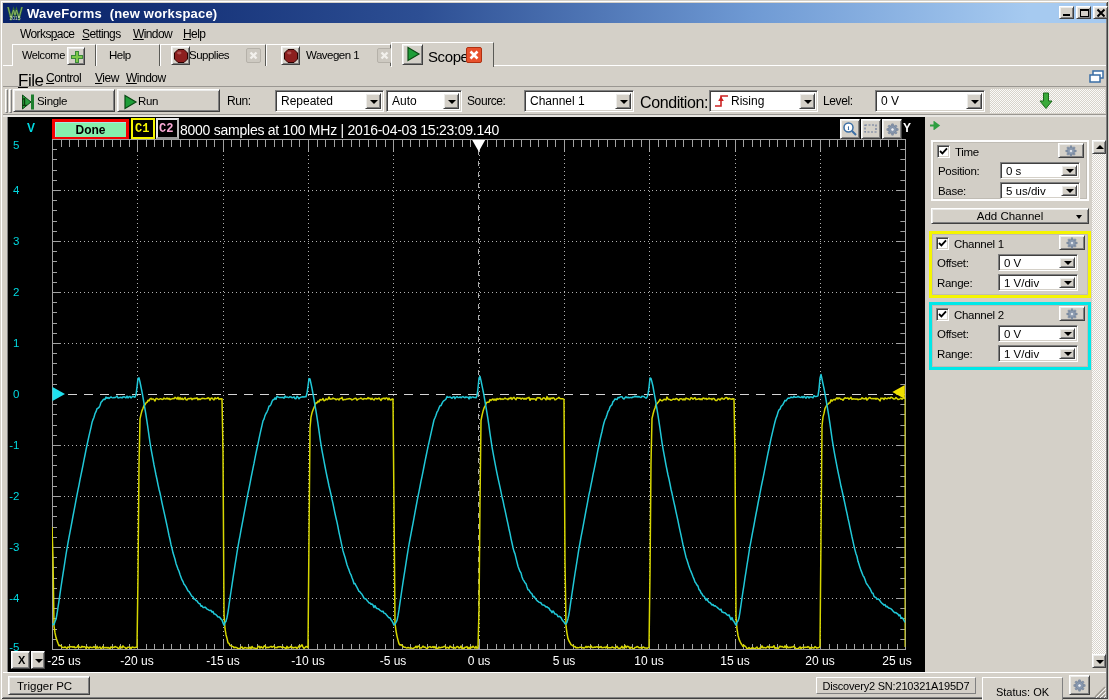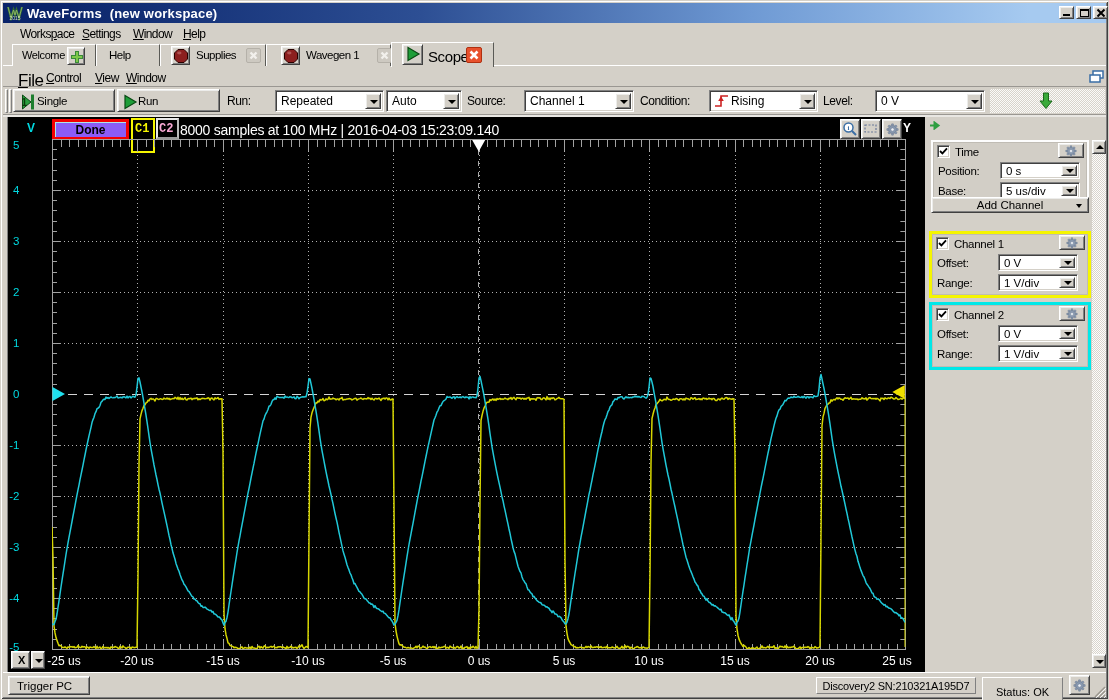--- a/index.html
+++ b/index.html
@@ -43,21 +43,21 @@
   </div>
 <div class="tab" style="left:96px;width:64px"></div>
 <div class="lbl" style="left:109px;top:49px;font-size:11.5px;letter-spacing:-0.5px">Help</div>
 <div class="tab" style="left:160px;width:106px"></div>
 <div class="btn" style="left:171px;top:46px;width:19px;height:19px">
     <svg width="16" height="16" style="position:absolute;left:1px;top:1px">
       <polygon points="5,1.5 11,1.5 14.5,5 14.5,11 11,14.5 5,14.5 1.5,11 1.5,5" fill="#8c1f1f" stroke="#2a0000" stroke-width="1"></polygon>
       <ellipse cx="6.3" cy="5" rx="2.2" ry="1.4" fill="#b86060" opacity="0.8"></ellipse>
     </svg>
   </div>
-<div class="lbl" style="left:196px;top:49px;font-size:11.5px;letter-spacing:-0.5px">Supplies</div>
+<div class="lbl" style="left:189px;top:49px;font-size:11.5px;letter-spacing:-0.5px">Supplies</div>
 <div class="abs" style="left:246px;top:48px;width:15px;height:15px;background:#cdc9c1;border:1px solid #b5b1a9;border-radius:2px">
     <svg width="13" height="13" style="position:absolute;left:0;top:0">
       <path d="M3.5 3.5 L9.5 9.5 M9.5 3.5 L3.5 9.5" stroke="#f2f0ec" stroke-width="2.4"></path>
     </svg>
   </div>
 <div class="tab" style="left:266px;width:125px"></div>
 <div class="btn" style="left:281px;top:46px;width:19px;height:19px">
     <svg width="16" height="16" style="position:absolute;left:1px;top:1px">
       <polygon points="5,1.5 11,1.5 14.5,5 14.5,11 11,14.5 5,14.5 1.5,11 1.5,5" fill="#8c1f1f" stroke="#2a0000" stroke-width="1"></polygon>
       <ellipse cx="6.3" cy="5" rx="2.2" ry="1.4" fill="#b86060" opacity="0.8"></ellipse>
@@ -125,21 +125,21 @@
       <span class="dn" style="left:4px;top:6px"></span>
     </div>
   </div>
 <div class="lbl" style="left:467px;top:94px;font-size:12px;letter-spacing:-0.4px">Source:</div>
 <div style="position:absolute;left:524px;top:90px;width:110px;height:22px;background:#fff;border:1px solid;border-color:#808080 #fff #fff #808080;box-shadow:inset 1px 1px 0 #404040, inset -1px -1px 0 #d4d0c8">
 <div style="position:absolute;left:5px;top:50%;transform:translateY(-50%);font-size:12px;color:#000;white-space:nowrap">Channel 1</div>
 <div class="btn" style="right:2px;top:2px;width:16px;height:16px">
       <span class="dn" style="left:4px;top:6px"></span>
     </div>
   </div>
-<div class="lbl" style="left:640px;top:94px;font-size:12px;letter-spacing:-0.4px">Condition:</div>
+<div class="lbl" style="left:640px;top:94px;font-size:16px;letter-spacing:-0.4px">Condition:</div>
 <div style="position:absolute;left:709px;top:90px;width:109px;height:22px;background:#fff;border:1px solid;border-color:#808080 #fff #fff #808080;box-shadow:inset 1px 1px 0 #404040, inset -1px -1px 0 #d4d0c8">
 <svg width="16" height="16" style="position:absolute;left:4px;top:2px">
       <path d="M1 13 H7 V3 H14" fill="none" stroke="#cc2222" stroke-width="1.6"></path>
       <path d="M7 3.2 L4.2 8 L9.8 8 Z" fill="#cc2222"></path>
     </svg>
     <div style="position:absolute;left:21px;top:50%;transform:translateY(-50%);font-size:12px;color:#000;white-space:nowrap">Rising</div>
 <div class="btn" style="right:2px;top:2px;width:16px;height:16px">
       <span class="dn" style="left:4px;top:6px"></span>
     </div>
   </div>
@@ -152,24 +152,24 @@
   </div>
 <div class="abs" style="left:990px;top:89px;width:115px;height:24px;background:#d7d3cb;background-image:linear-gradient(45deg,#fbfaf8 25%,transparent 25%,transparent 75%,#fbfaf8 75%),linear-gradient(45deg,#fbfaf8 25%,transparent 25%,transparent 75%,#fbfaf8 75%);background-size:2px 2px;background-position:0 0,1px 1px">
 <svg width="14" height="18" style="position:absolute;left:49px;top:3px">
       <polygon points="4.5,1 9.5,1 9.5,9 13,9 7,16.5 1,9 4.5,9" fill="#3aaa3a" stroke="#1a6a1a" stroke-width="1"></polygon>
     </svg>
   </div>
 <div class="abs" style="left:8px;top:117px;width:917px;height:555px;background:#000"></div>
 <div class="abs" style="left:3px;top:117px;width:5px;height:555px;background:#d4d0c8;border-right:1px solid #808080"></div>
 <div class="abs" style="left:925px;top:117px;width:181px;height:555px;background:#d4d0c8"></div>
 <div class="abs" style="left:27px;top:121px;font-size:12px;color:#00d8e0;font-weight:bold">V</div>
-<div class="abs" style="left:52px;top:119px;width:77px;height:21px;background:#8b5cf6;border:3px solid #f50000;box-shadow:inset 1px 1px 0 #aee6e6">
+<div class="abs" style="left:52px;top:119px;width:77px;height:21px;background:#86efac;border:3px solid #f50000;box-shadow:inset 1px 1px 0 #aee6e6">
     <span style="position:absolute;left:50%;top:50%;transform:translate(-50%,-52%);font-size:12px;font-weight:bold">Done</span>
   </div>
-<div class="abs" style="left:131px;top:118px;width:24px;height:35px;background:#000;border:2px solid #f5f500">
+<div class="abs" style="left:131px;top:118px;width:24px;height:21px;background:#000;border:2px solid #f5f500">
     <span style="position:absolute;left:2px;top:2px;font-size:12px;font-weight:bold;color:#f5f500;font-family:'Liberation Mono',monospace">C1</span>
   </div>
 <div class="abs" style="left:156px;top:118px;width:23px;height:21px;background:#000;border:2px solid #e8e8e8;border-bottom-color:#9a9a9a;border-right-color:#bbb">
     <span style="position:absolute;left:1px;top:2px;font-size:12px;font-weight:bold;color:#f9a8d4;font-family:'Liberation Mono',monospace">C2</span>
   </div>
 <div class="abs" style="left:180px;top:122px;font-size:14px;letter-spacing:-0.25px;color:#fff">8000 samples at 100 MHz | 2016-04-03 15:23:09.140</div>
 <div class="btn" style="left:840px;top:119px;width:20px;height:20px">
     <svg width="16" height="16" style="position:absolute;left:1px;top:1px">
       <circle cx="6.5" cy="6.5" r="4.5" fill="#fff" stroke="#3a6ea5" stroke-width="1.5"></circle>
       <text x="6.5" y="9" font-size="7" fill="#3a6ea5" text-anchor="middle" font-weight="bold" font-family="Liberation Serif">i</text>
@@ -601,21 +601,21 @@
       <span class="dn" style="left:4px;top:3px"></span>
     </div>
   </div>
 <div class="lbl" style="left:938px;top:185px;font-size:11.5px">Base:</div>
 <div style="position:absolute;left:1000px;top:182px;width:80px;height:17px;background:#fff;border:1px solid;border-color:#808080 #fff #fff #808080;box-shadow:inset 1px 1px 0 #404040, inset -1px -1px 0 #d4d0c8">
 <div style="position:absolute;left:5px;top:50%;transform:translateY(-50%);font-size:11.5px;color:#000;white-space:nowrap">5 us/div</div>
 <div class="btn" style="right:2px;top:2px;width:16px;height:11px">
       <span class="dn" style="left:4px;top:3px"></span>
     </div>
   </div>
-<div class="btn" style="left:931px;top:197px;width:158px;height:16px">
+<div class="btn" style="left:931px;top:208px;width:158px;height:16px">
     <span style="position:absolute;left:50%;top:50%;transform:translate(-50%,-50%);font-size:11.5px">Add Channel</span>
     <span class="dn" style="right:6px;top:6px;border-width:3.5px;border-top-width:4px"></span>
   </div>
 <div class="abs" style="left:929px;top:231px;width:162px;height:67px;background:#d2cec6;border:3px solid #f5f500;box-shadow:inset 0 0 0 1px #c0bcb4"></div>
 <div style="position:absolute;left:936px;top:237px;width:13px;height:13px;background:#fff;border:1px solid;border-color:#808080 #fff #fff #808080;box-shadow:inset 1px 1px 0 #404040, inset -1px -1px 0 #d4d0c8">
 <svg width="11" height="11" viewBox="0 0 11 11" style="position:absolute;left:0;top:0">
       <polyline points="2,5 4.4,7.4 9,2.4" fill="none" stroke="#000" stroke-width="1.8"></polyline>
     </svg>
   </div>
 <div class="lbl" style="left:954px;top:238px;font-size:11.5px">Channel 1</div>

